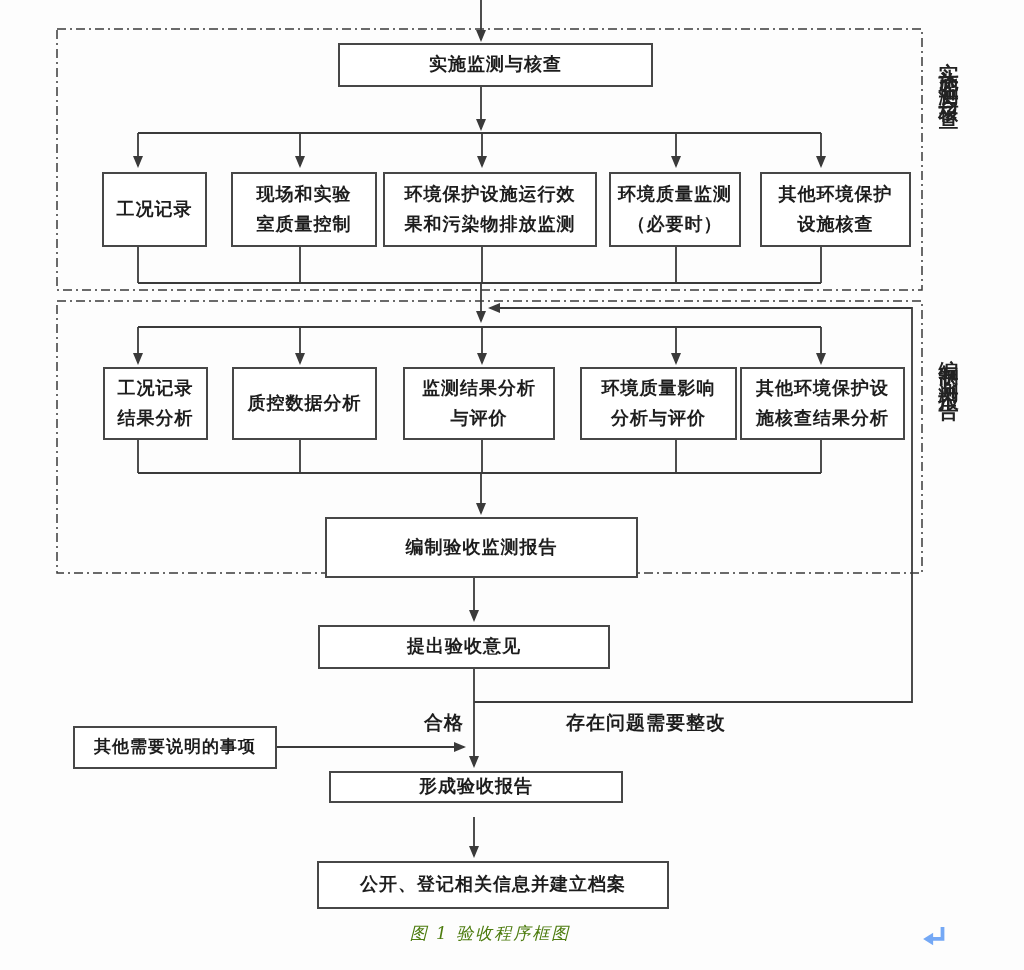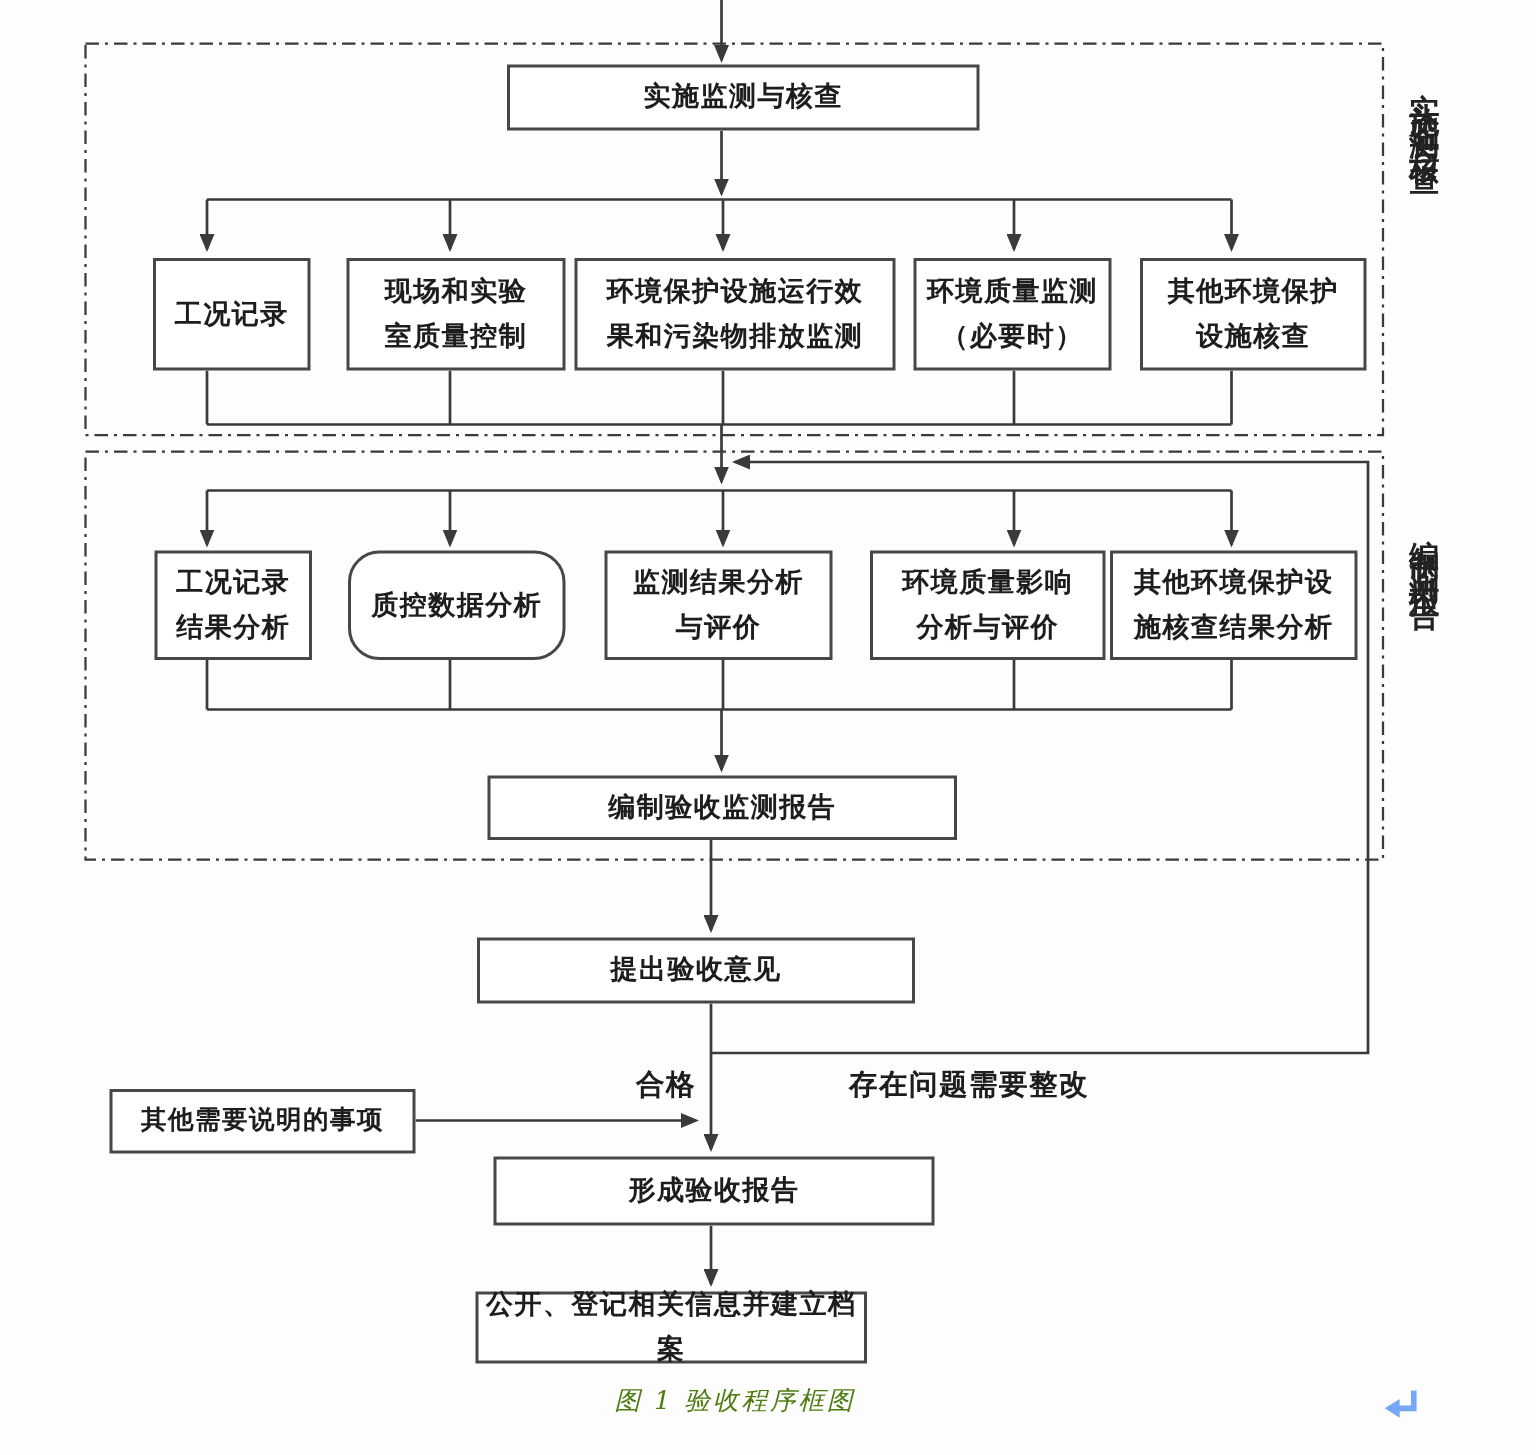--- a/index.html
+++ b/index.html
@@ -143,37 +143,37 @@
 室质量控制</div>
   <div class="node" style="left:383px;top:172px;width:214px;height:75px;">环境保护设施运行效
 果和污染物排放监测</div>
   <div class="node" style="left:609px;top:172px;width:132px;height:75px;">环境质量监测
 （必要时）</div>
   <div class="node" style="left:760px;top:172px;width:151px;height:75px;">其他环境保护
 设施核查</div>
 
   <div class="node" style="left:103px;top:367px;width:105px;height:73px;">工况记录
 结果分析</div>
-  <div class="node" style="left:232px;top:367px;width:145px;height:73px;border-radius:21px;">质控数据分析</div>
+  <div class="node" style="left:232px;top:367px;width:145px;height:73px;">质控数据分析</div>
   <div class="node" style="left:403px;top:367px;width:152px;height:73px;">监测结果分析
 与评价</div>
   <div class="node" style="left:580px;top:367px;width:157px;height:73px;">环境质量影响
 分析与评价</div>
   <div class="node" style="left:740px;top:367px;width:165px;height:73px;">其他环境保护设
 施核查结果分析</div>
 
-  <div class="node" style="left:325px;top:517px;width:313px;height:43px;">编制验收监测报告</div>
+  <div class="node" style="left:325px;top:517px;width:313px;height:61px;">编制验收监测报告</div>
 
   <div class="node" style="left:318px;top:625px;width:292px;height:44px;">提出验收意见</div>
 
   <div class="node" style="left:73px;top:726px;width:204px;height:43px;font-size:17px;">其他需要说明的事项</div>
 
-  <div class="node" style="left:329px;top:771px;width:294px;height:46px;">形成验收报告</div>
+  <div class="node" style="left:329px;top:771px;width:294px;height:32px;">形成验收报告</div>
 
-  <div class="node" style="left:317px;top:861px;width:261px;height:48px;">公开、登记相关信息并建立档案</div>
+  <div class="node" style="left:317px;top:861px;width:352px;height:48px;">公开、登记相关信息并建立档案</div>
 
   <div class="side-label" style="left:936px;top:46px;height:200px;">实施监测与核查</div>
   <div class="side-label" style="left:936px;top:343px;height:175px;">编制监测报告</div>
 
   <div class="edge-label" style="left:424px;top:710px;">合格</div>
   <div class="edge-label" style="left:566px;top:710px;">存在问题需要整改</div>
 
   <div class="caption">图 1  验收程序框图</div>
 
   <svg class="return-icon" viewBox="0 0 24 24" xmlns="http://www.w3.org/2000/svg">

